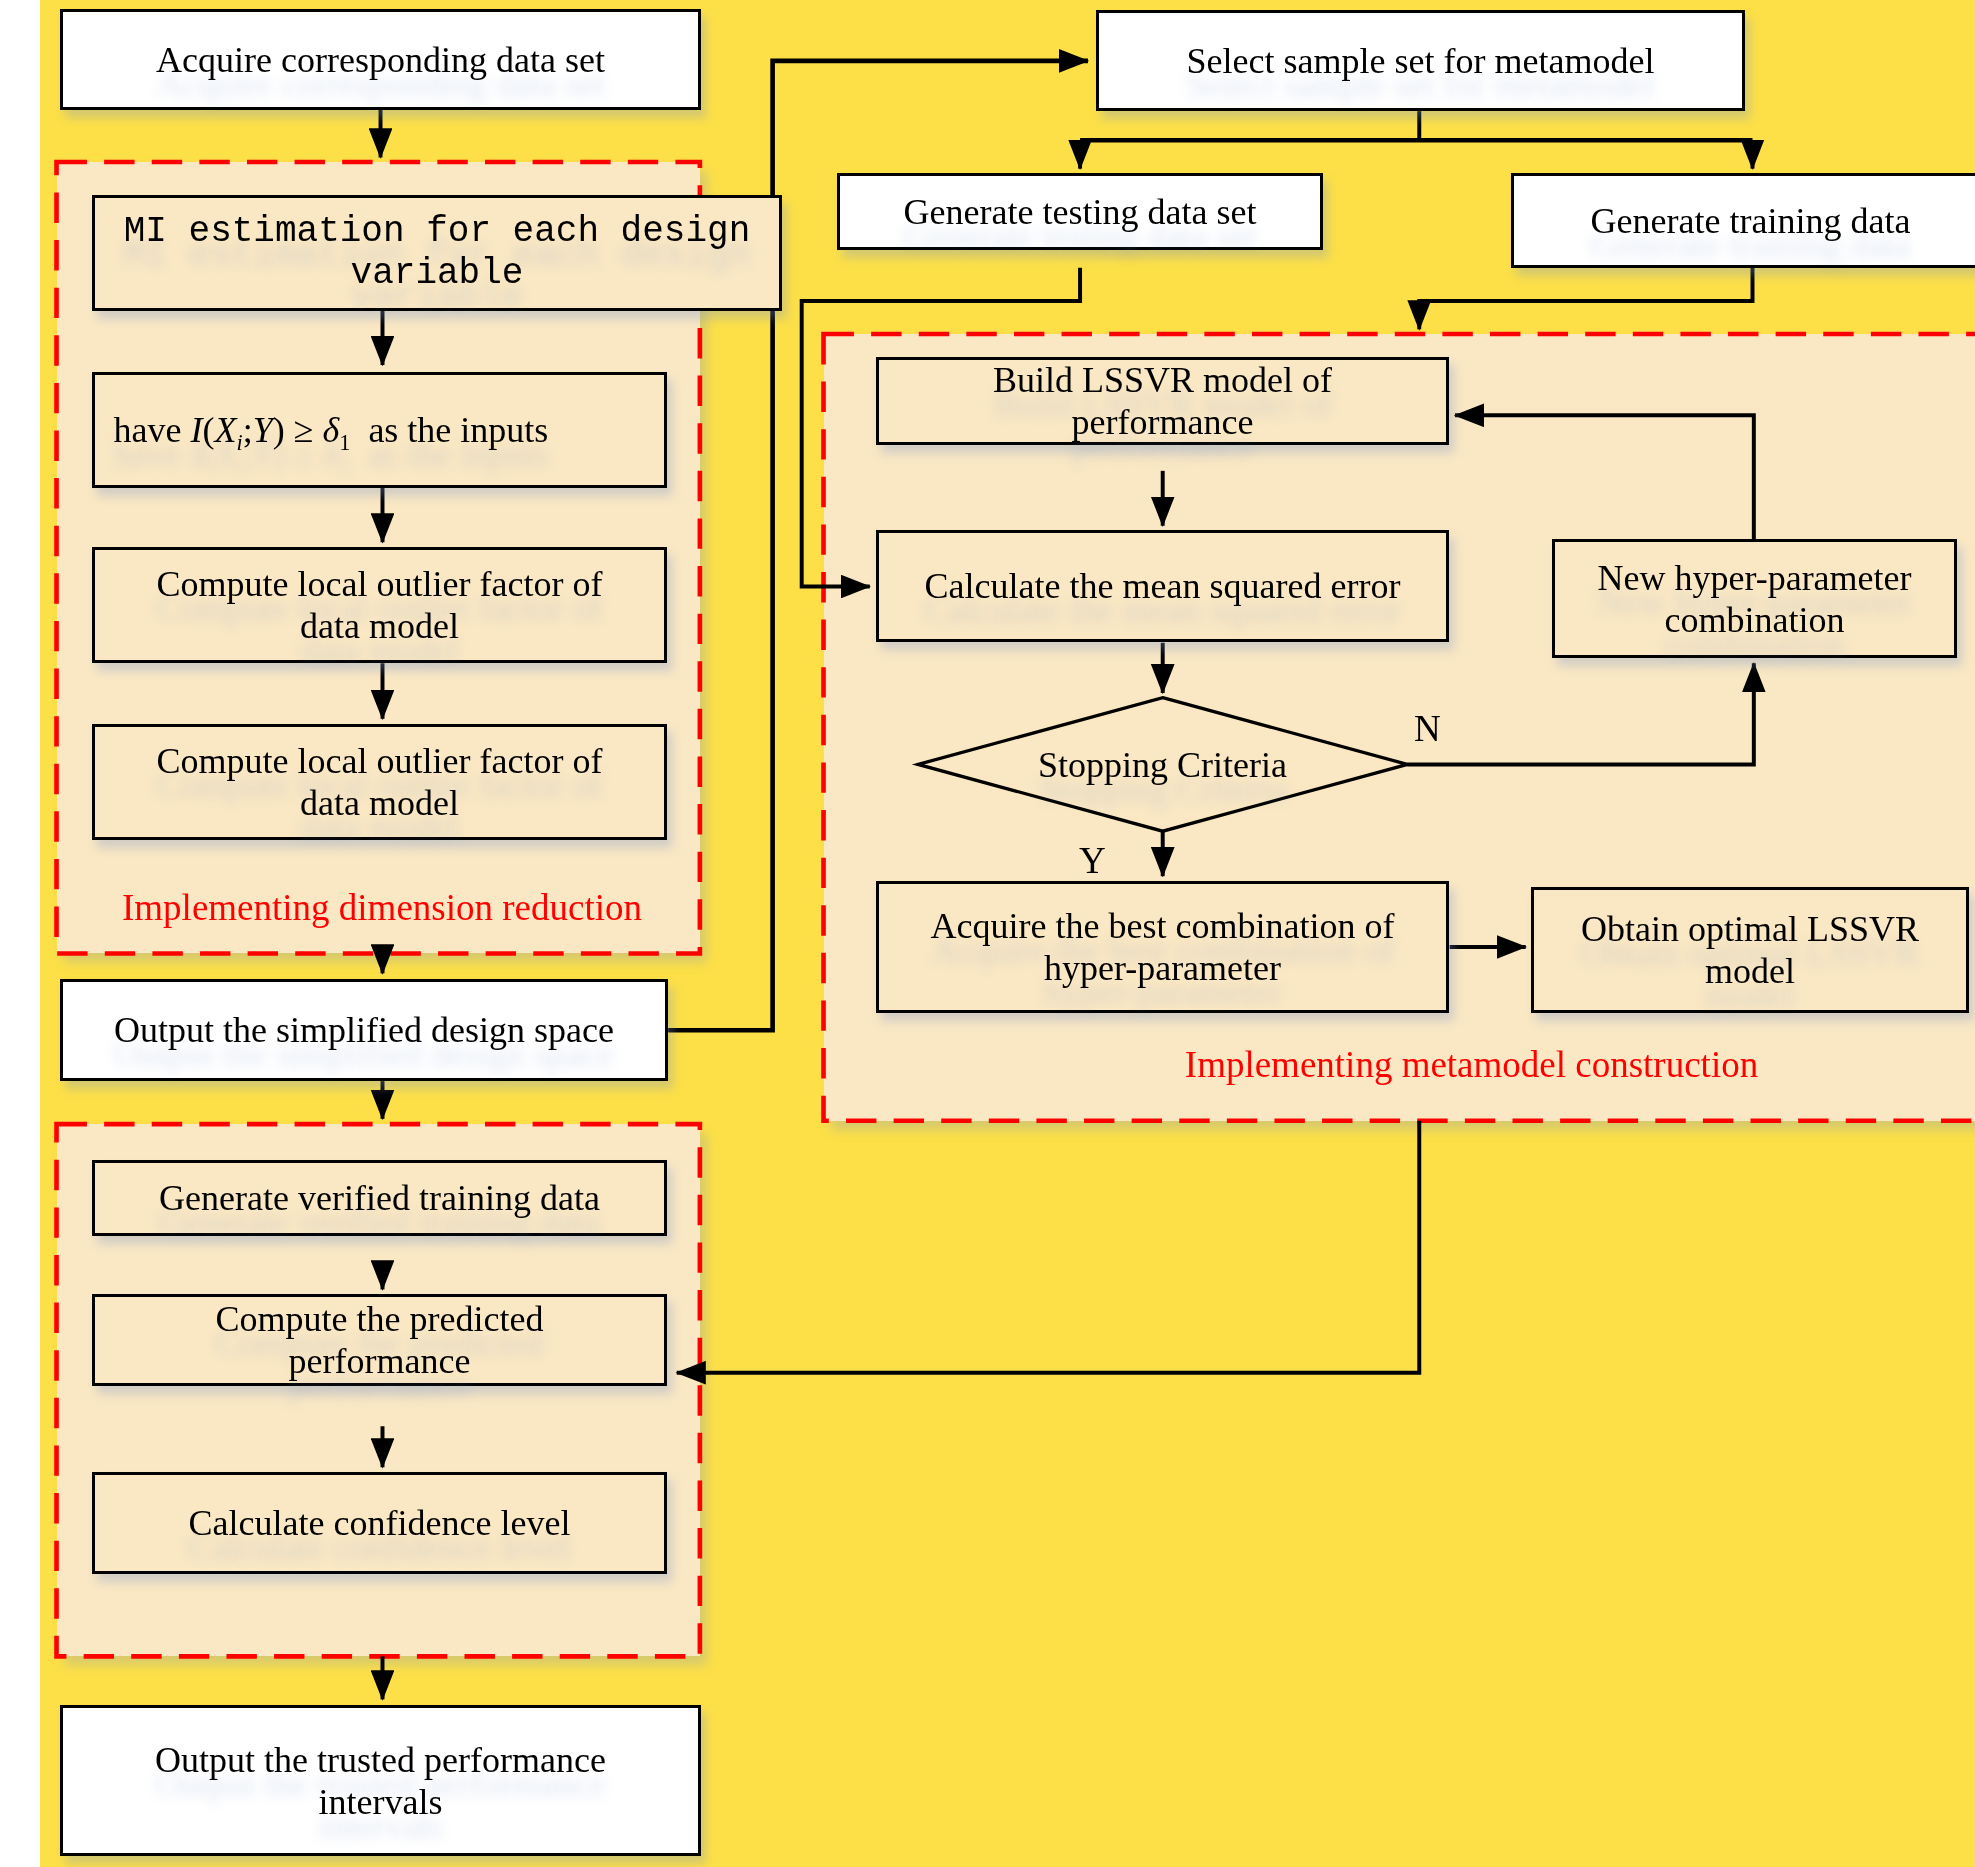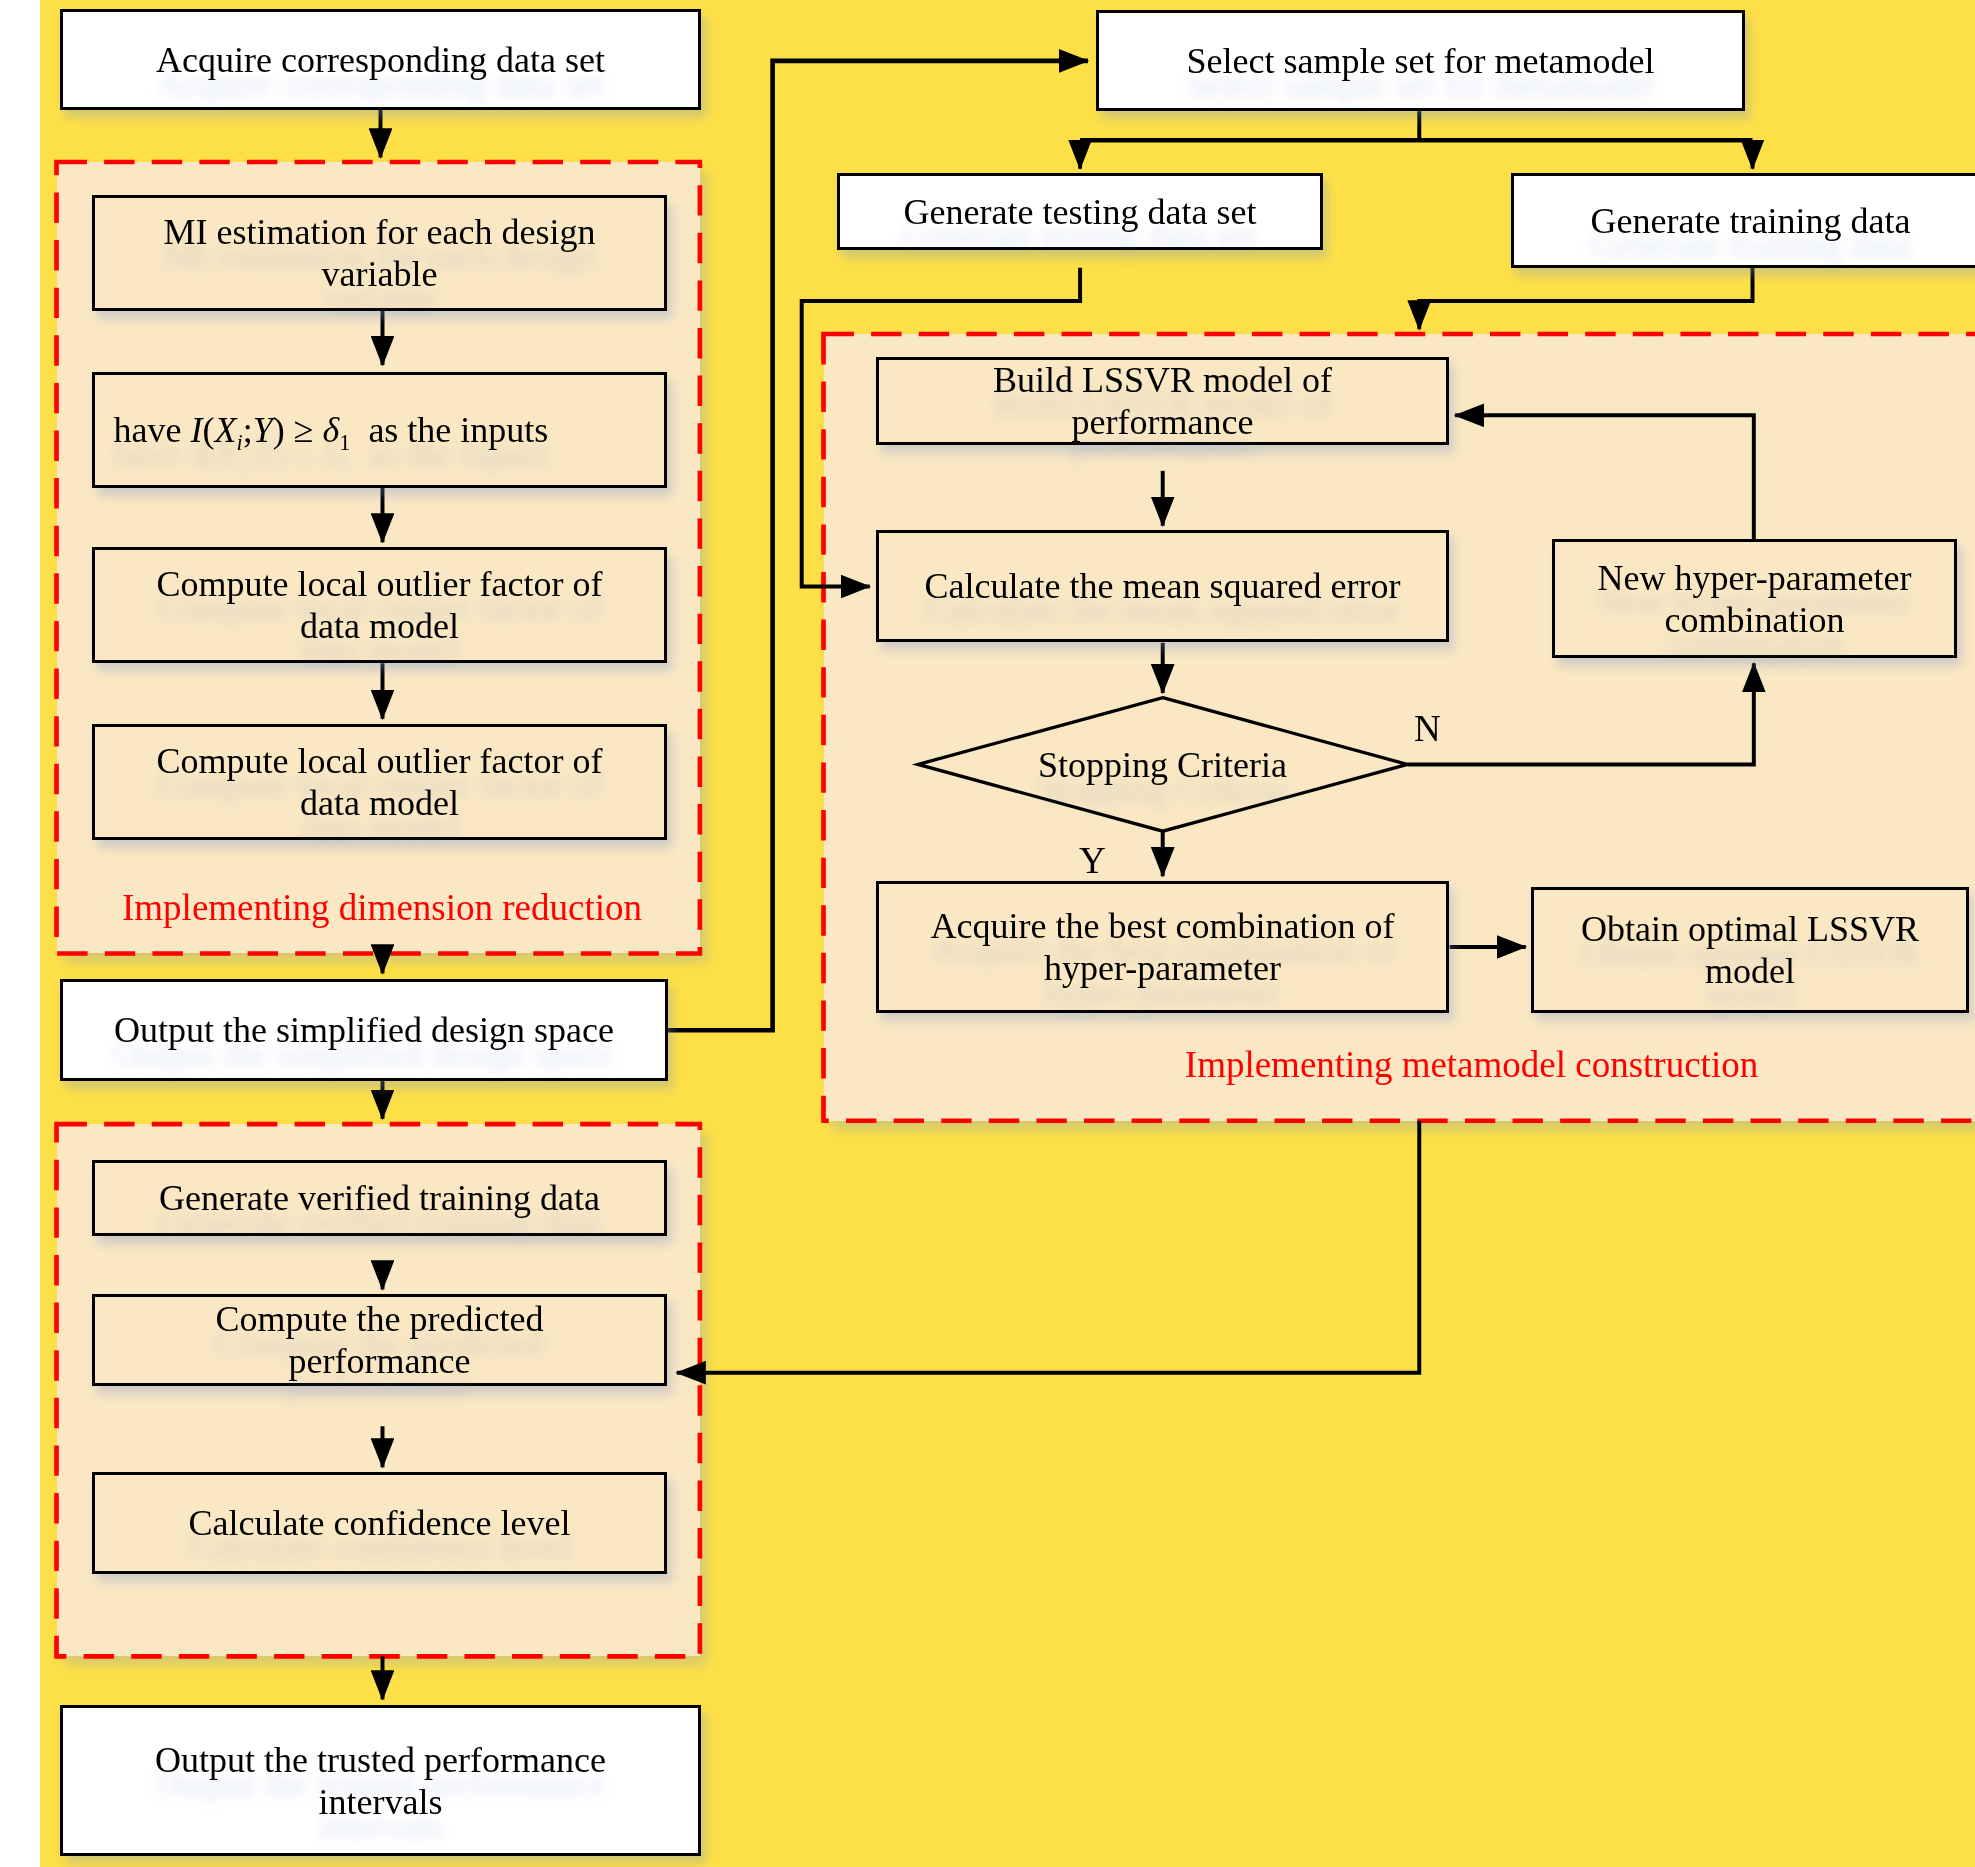--- a/index.html
+++ b/index.html
@@ -107,21 +107,21 @@
 
     <path d="M 2086 1695 V 2076 H 963" stroke="#000" stroke-width="6" fill="none" marker-end="url(#arrow)"></path>
 
     <polygon points="1698,1055 2068,1156 1698,1257 1328,1156" fill="var(--group_fill)" stroke="#000" stroke-width="5"></polygon>
   </svg>
 
   <div class="box" style="left:20px;top:9.3px;width:641px;height:101px;">
     <div class="ln">Acquire corresponding data set</div>
   </div>
 
-  <div class="box tan" style="left:52px;top:195px;width:575px;height:116px;">
+  <div class="box tan" style="left:52px;top:195px;width:690px;height:116px;font-family:Liberation Mono, monospace;">
     <div class="ln">MI estimation for each design</div>
     <div class="ln">variable</div>
   </div>
 
   <div class="box tan leftalign" style="left:52px;top:372px;width:575px;height:116px;">
     <div class="ln">
       <span>have </span><i>I</i><span>(</span><i>X</i><sub><i>i</i></sub><span>;</span><i>Y</i><span>)</span><span> ≥ </span><i>δ</i><sub>1</sub><span style="margin-left:.5em;">as the inputs</span>
     </div>
   </div>
 

